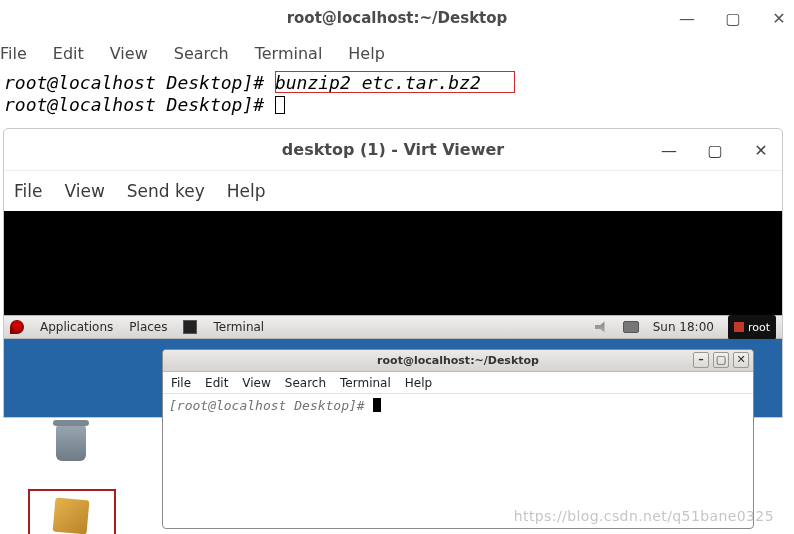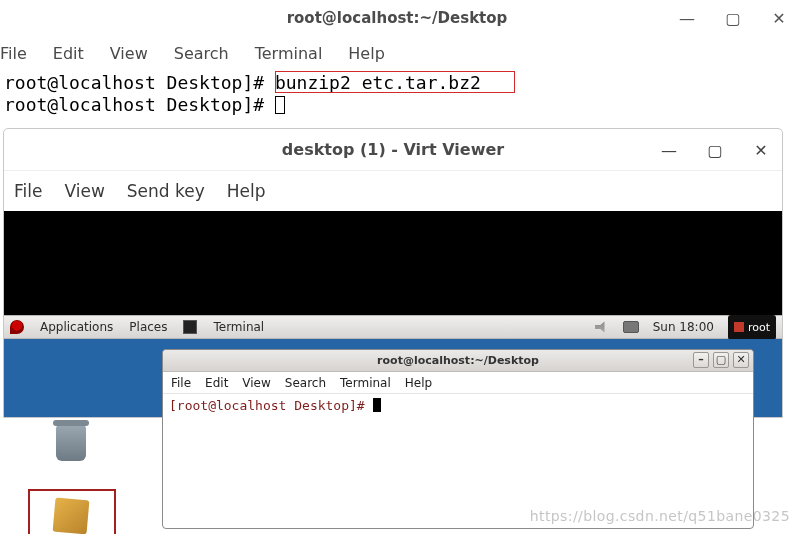--- a/index.html
+++ b/index.html
@@ -5,21 +5,21 @@
   * { box-sizing: border-box; }
   html, body { margin: 0; padding: 0; }
   body {
     width: 794px;
     height: 534px;
     font-family: "DejaVu Sans", sans-serif;
     background: #fff;
     position: relative;
     overflow: hidden;
   }
-  .mono { font-family: "DejaVu Sans Mono", monospace; }
+  .mono { font-family: "DejaVu Sans Mono", monospace; font-style: italic; }
 
   
   .outer-win {
     position: absolute;
     left: 0; top: 0;
     width: 794px;
     height: 534px;
     background: #fff;
   }
   .outer-titlebar {
@@ -195,29 +195,29 @@
     width:16px;height:16px;border:1px solid #9a9794;border-radius:2px;
     font-size:11px; line-height:14px; text-align:center; color:#333;
     background:linear-gradient(#f3f1ef,#ddd9d5);
   }
   .inner-menubar{
     height:22px; display:flex; align-items:center; gap:14px;
     padding-left:8px; font-size:12px; color:#222;
     border-bottom:1px solid #e6e4e2;
   }
   .inner-body{
-    padding:4px 6px; font-size:13px; color:#7f1d1d;
+    padding:4px 6px; font-size:13px; color:#737373;
   }
   .inner-body .cursor-fill{
     display:inline-block;width:8px;height:14px;background:#000;vertical-align:text-bottom;margin-bottom:1px;
   }
 
   .watermark {
     position:absolute;
-    right:4px; bottom:10px;
+    right:20px; bottom:10px;
     color:rgba(150,150,150,0.55);
     font-size:14px;
     letter-spacing:0.4px;
   }
 </style>
 </head>
 <body>
 
 <div class="outer-win">
   <div class="outer-titlebar">

